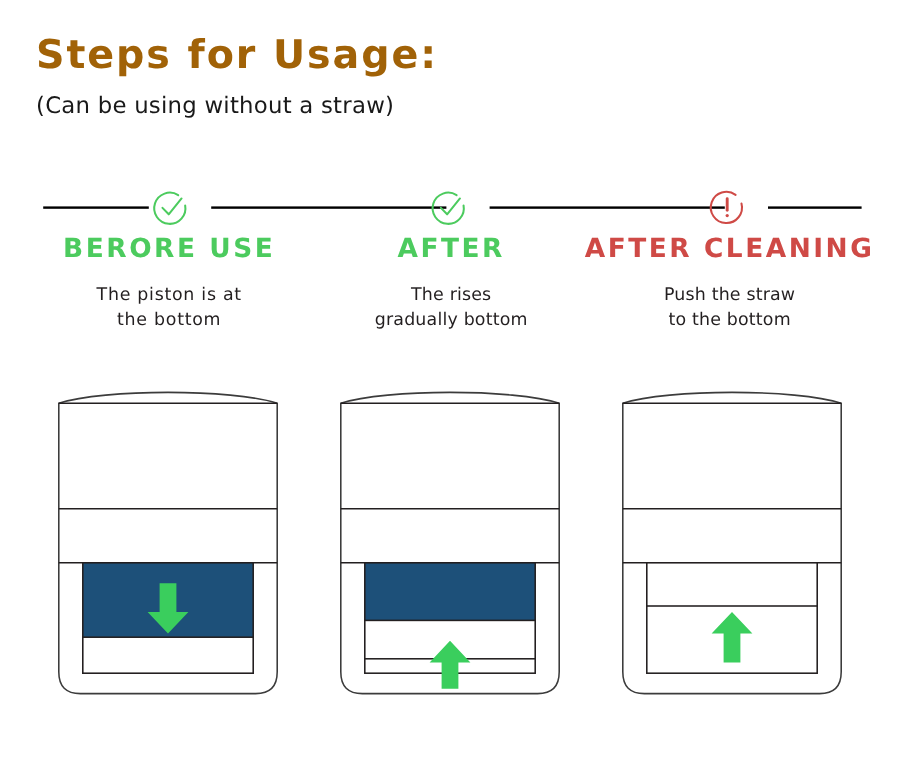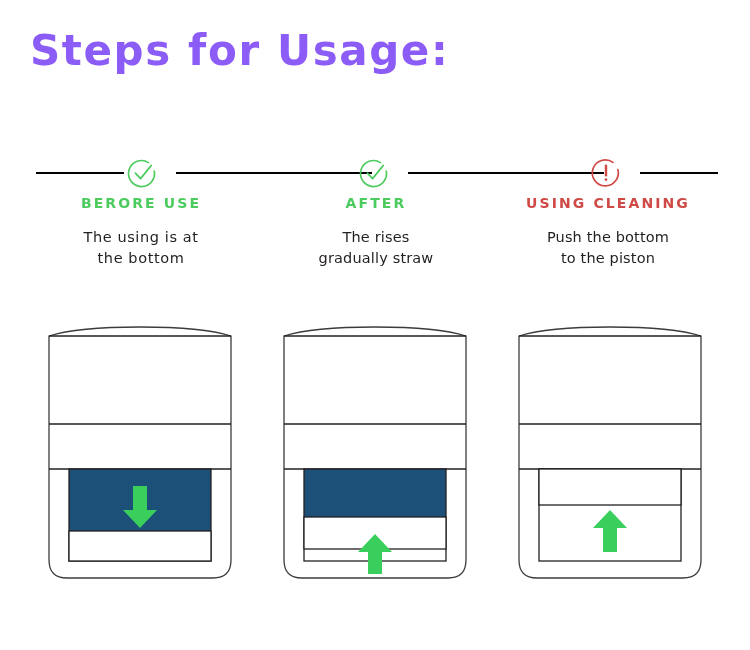--- a/index.html
+++ b/index.html
@@ -17,24 +17,24 @@
   }
 
   
   #header {
     position: absolute;
     left: 30px;
     top: 28px;
     width: 690px;
   }
   #page-title {
-    font-size: 42px;
+    font-size: 33px;
     font-weight: bold;
     letter-spacing: 1.6px;
-    color: #8b5cf6;
+    color: #a16207;
     line-height: 1.1;
     margin: 0;
     white-space: nowrap;
   }
   #page-subtitle {
     font-size: 19px;
     font-weight: normal;
     color: #191919;
     letter-spacing: 0.2px;
     margin: 14px 0 0 0;
@@ -69,21 +69,21 @@
     position: absolute;
     top: 196px;
     width: 250px;
     text-align: center;
   }
   #col-0 { left: 16px; }
   #col-1 { left: 251px; }
   #col-2 { left: 483px; }
 
   .col-heading {
-    font-size: 14px;
+    font-size: 22px;
     font-weight: bold;
     letter-spacing: 2.1px;
     line-height: 1.1;
     margin: 0;
     white-space: nowrap;
   }
   .heading-green { color: #4ccb5e; }
   .heading-red   { color: #cf4a46; }
 
   .col-desc {
@@ -105,20 +105,21 @@
   #bottle-0 { left: 47px; }
   #bottle-1 { left: 282px; }
   #bottle-2 { left: 517px; }
   .bottle svg { display: block; }
 </style>
 </head>
 <body>
 
 <div id="header">
   <h1 id="page-title">Steps for Usage:</h1>
+  <p id="page-subtitle">(Can be using without a straw)</p>
 </div>
 
 <div id="divider-row">
   <div class="divider-seg" style="left:0px;  width:88px;"></div>
   <div class="divider-seg" style="left:140px; width:196px;"></div>
   <div class="divider-seg" style="left:372px; width:196px;"></div>
   <div class="divider-seg" style="left:604px; width:78px;"></div>
 
   <div class="step-icon" style="left:88px;">
     <svg width="36" height="36" viewBox="0 0 36 36">
@@ -139,38 +140,38 @@
       <path d="M25.0 7.4 A13 13 0 1 0 29.9 14.6" fill="none" stroke="#cf4a46" stroke-width="1.7" stroke-linecap="round"></path>
       <line x1="18" y1="10.6" x2="18" y2="20.2" stroke="#cf4a46" stroke-width="2.4" stroke-linecap="round"></line>
       <circle cx="18" cy="24.6" r="1.35" fill="#cf4a46"></circle>
     </svg>
   </div>
 </div>
 
 <div class="col" id="col-0">
   <div class="col-heading heading-green">BERORE USE</div>
   <div class="col-desc">
-    <div>The using is at</div>
+    <div>The piston is at</div>
     <div>the bottom</div>
   </div>
 </div>
 
 <div class="col" id="col-1">
   <div class="col-heading heading-green">AFTER</div>
   <div class="col-desc tight">
     <div>The rises</div>
-    <div>gradually straw</div>
+    <div>gradually bottom</div>
   </div>
 </div>
 
 <div class="col" id="col-2">
-  <div class="col-heading heading-red">USING CLEANING</div>
+  <div class="col-heading heading-red">AFTER CLEANING</div>
   <div class="col-desc tight">
-    <div>Push the bottom</div>
-    <div>to the piston</div>
+    <div>Push the straw</div>
+    <div>to the bottom</div>
   </div>
 </div>
 
 <div class="bottle" id="bottle-0">
   <svg width="186" height="268" viewBox="0 0 186 268">
 
     <path d="M2 24 C 40 12, 146 12, 184 24 L184 248 Q184 266 166 266 L20 266 Q2 266 2 248 Z" fill="#ffffff" stroke="#3c3c3c" stroke-width="1.3"></path>
 
     <line x1="2" y1="24" x2="184" y2="24" stroke="#231f20" stroke-width="1.3"></line>
     <line x1="2" y1="112" x2="184" y2="112" stroke="#231f20" stroke-width="1.3"></line>

